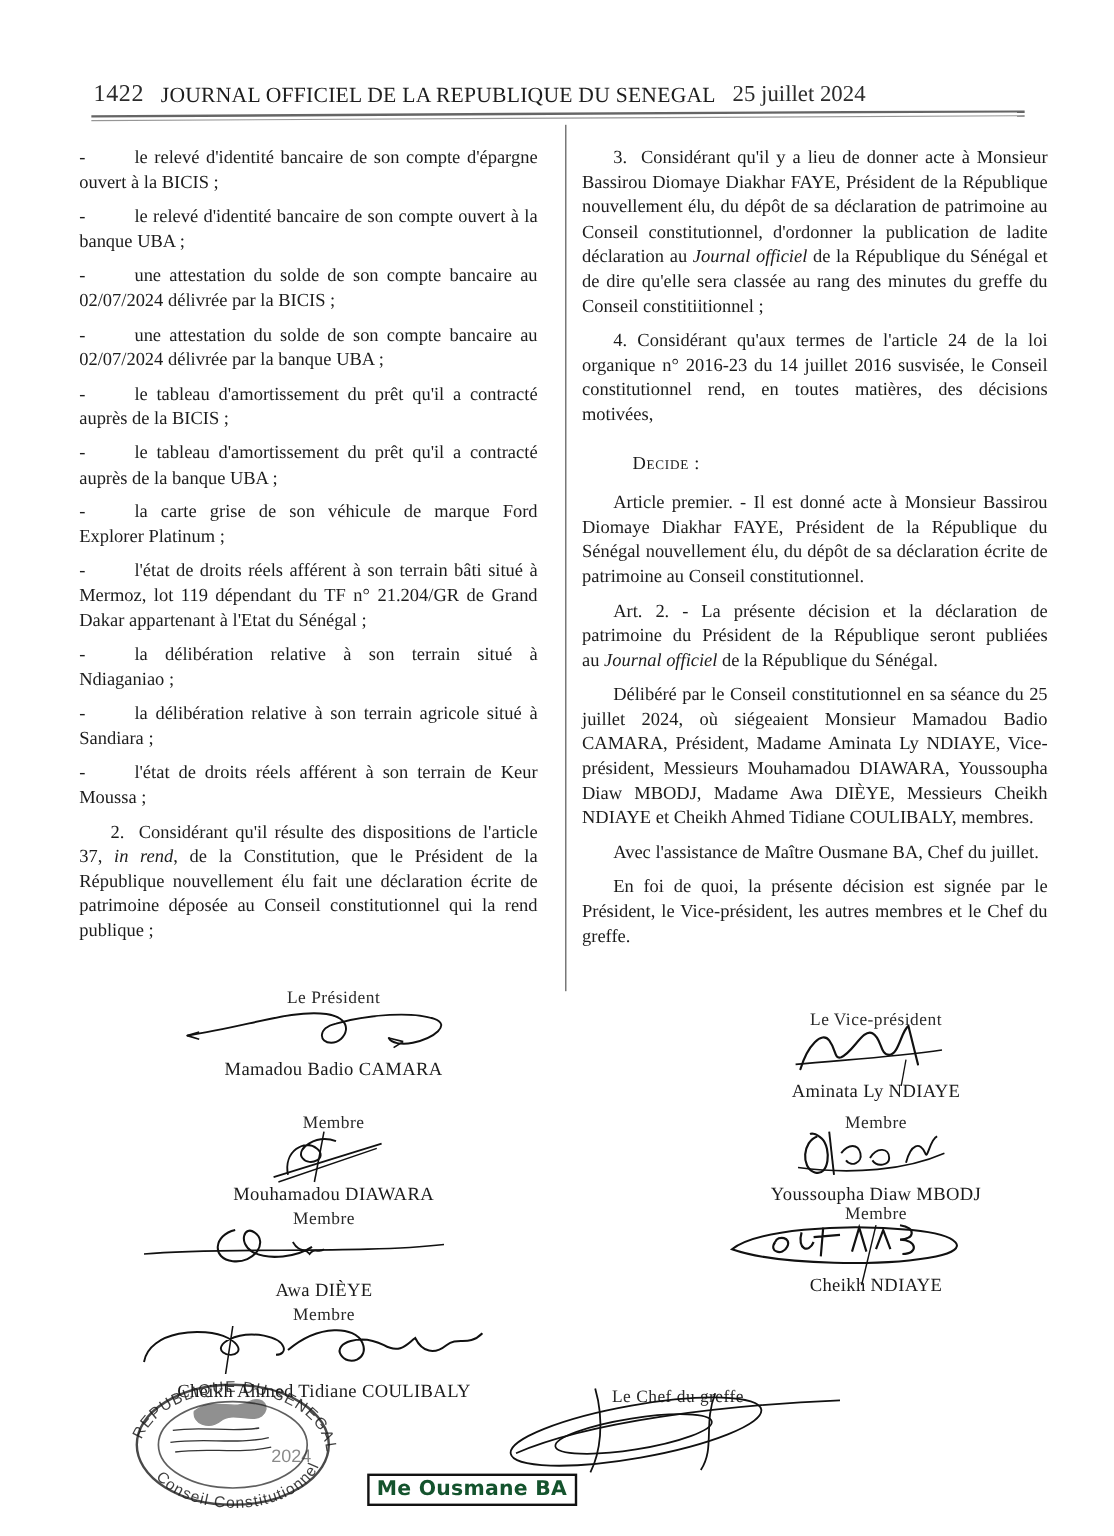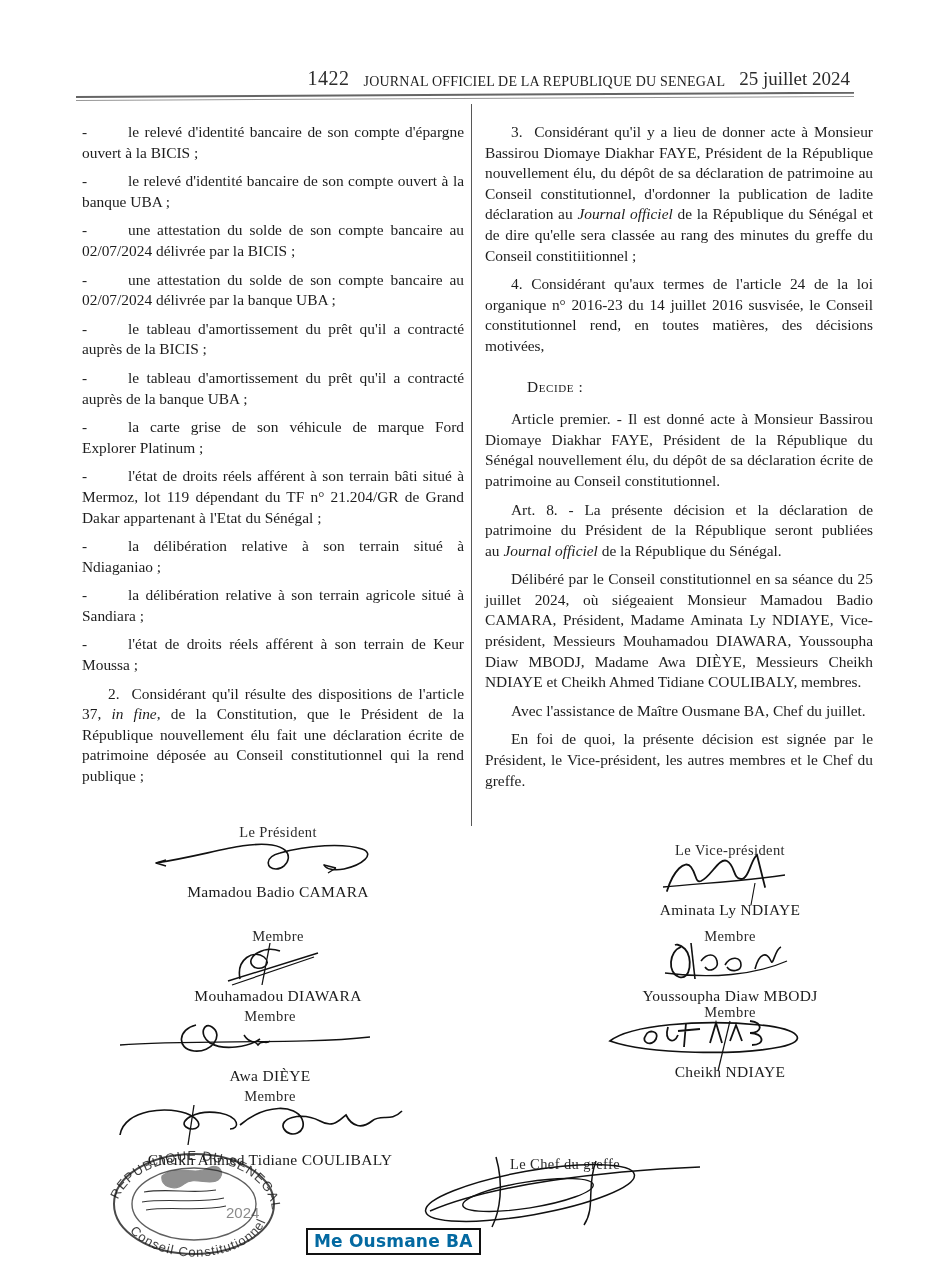--- a/index.html
+++ b/index.html
@@ -9,44 +9,44 @@
     font-family:"Liberation Serif", serif;
     color:#1a1a1a;
     position:relative;
     overflow:hidden;
   }
   .page{position:absolute;left:0;top:0;width:928px;height:1280px;}
 
   
   .runhead{
     position:absolute;left:78px;top:58px;width:772px;height:32px;
-    display:flex;align-items:flex-end;justify-content:flex-end;
+    display:flex;align-items:flex-end;justify-content:flex-start;
   }
   .runhead .folio{font-size:20px;letter-spacing:.5px;color:#2b2b2b;}
   .runhead .jtitle{
-    font-size:14px;letter-spacing:.2px;color:#1d1d1d;
+    font-size:18px;letter-spacing:.2px;color:#1d1d1d;
     white-space:nowrap;
     margin-left:14px;margin-right:14px;
   }
   .runhead .jdate{font-size:19px;color:#2b2b2b;white-space:nowrap;}
 
   
   .rule-wrap{position:absolute;left:76px;top:92px;width:778px;height:14px;overflow:hidden;}
   .rule-a{position:absolute;left:0;top:4px;width:778px;height:1.6px;background:#4a4a4a;
           transform:rotate(-0.32deg);transform-origin:left center;opacity:.85;}
   .rule-b{position:absolute;left:0;top:8px;width:778px;height:1.2px;background:#6a6a6a;
           transform:rotate(-0.30deg);transform-origin:left center;opacity:.7;}
 
   
   .coldiv{position:absolute;left:471px;top:104px;width:1.4px;height:722px;background:#3a3a3a;opacity:.85;}
 
   
   .col{position:absolute;top:122px;font-size:15.4px;line-height:20.6px;text-align:justify;
        color:#1c1c1c;}
-  .col.left{left:82px;width:382px;}
+  .col.left{left:66px;width:382px;}
   .col.right{left:485px;width:388px;}
   .col p{margin:0 0 8px 0;}
   .col p.item{text-indent:0;}
   .col p.para{text-indent:26px;}
   .dash{display:inline-block;width:46px;text-indent:0;}
   em{margin-top:34px;}
   .smallcaps{font-variant:small-caps;letter-spacing:.6px;}
   .decide{margin:20px 0 12px 42px;font-size:15.4px;}
 
   
@@ -59,21 +59,21 @@
 
   
   .seal{position:absolute;left:98px;top:1146px;width:196px;height:112px;}
   .seal svg{overflow:visible;}
 
   
   .hwbox{
     position:absolute;left:306px;top:1228px;
     border:2px solid #111;border-top:none;border-right:2px solid #111;
     padding:1px 6px 2px 6px;
-    font-family:"DejaVu Sans", sans-serif;font-weight:700;font-size:17px;color:#0369a1;
+    font-family:"DejaVu Sans", sans-serif;font-weight:700;font-size:17px;color:#14532d;
     letter-spacing:.2px;white-space:nowrap;
     border-left:2px solid #111;border-bottom:2px solid #111;
   }
   .hwbox.topless{border-top:2px solid #111;}
 </style>
 </head>
 <body>
 
 <div class="page">
 
@@ -120,38 +120,38 @@
       <span class="dash">-</span><span>la délibération relative à son terrain situé à Ndiaganiao ;</span>
     </p>
     <p class="item">
       <span class="dash">-</span><span>la délibération relative à son terrain agricole situé à Sandiara ;</span>
     </p>
     <p class="item">
       <span class="dash">-</span><span>l'état de droits réels afférent à son terrain de Keur Moussa ;</span>
     </p>
 
     <p class="para">
-      <span>2.</span>&nbsp;&nbsp;<span>Considérant qu'il résulte des dispositions de l'article 37,</span>&nbsp;<em>in fine</em><span>, de la Constitution, que le Président de la République nouvellement élu fait une déclaration écrite de patrimoine déposée au Conseil constitutionnel qui la rend publique ;</span>
+      <span>2.</span>&nbsp;&nbsp;<span>Considérant qu'il résulte des dispositions de l'article 37,</span>&nbsp;<em>in rend</em><span>, de la Constitution, que le Président de la République nouvellement élu fait une déclaration écrite de patrimoine déposée au Conseil constitutionnel qui la rend publique ;</span>
     </p>
   </div>
 
   <div class="col right">
 
     <p class="para">
       <span>3.</span>&nbsp;&nbsp;<span>Considérant qu'il y a lieu de donner acte à Monsieur Bassirou Diomaye Diakhar FAYE, Président de la République nouvellement élu, du dépôt de sa déclaration de patrimoine au Conseil constitutionnel, d'ordonner la publication de ladite déclaration au</span>&nbsp;<em>Journal officiel</em>&nbsp;<span>de la République du Sénégal et de dire qu'elle sera classée au rang des minutes du greffe du Conseil constitiitionnel ;</span>
     </p>
 
     <p class="para">4. Considérant qu'aux termes de l'article 24 de la loi organique n° 2016-23 du 14 juillet 2016 susvisée, le Conseil constitutionnel rend, en toutes matières, des décisions motivées,</p>
 
     <div class="decide smallcaps">Decide :</div>
 
     <p class="para">Article premier. - Il est donné acte à Monsieur Bassirou Diomaye Diakhar FAYE, Président de la République du Sénégal nouvellement élu, du dépôt de sa déclaration écrite de patrimoine au Conseil constitutionnel.</p>
 
     <p class="para">
-      <span>Art. 8. - La présente décision et la déclaration de patrimoine du Président de la République seront publiées au</span>&nbsp;<em>Journal officiel</em>&nbsp;<span>de la République du Sénégal.</span>
+      <span>Art. 2. - La présente décision et la déclaration de patrimoine du Président de la République seront publiées au</span>&nbsp;<em>Journal officiel</em>&nbsp;<span>de la République du Sénégal.</span>
     </p>
 
     <p class="para">Délibéré par le Conseil constitutionnel en sa séance du 25 juillet 2024, où siégeaient Monsieur Mamadou Badio CAMARA, Président, Madame Aminata Ly NDIAYE, Vice-président, Messieurs Mouhamadou DIAWARA, Youssoupha Diaw MBODJ, Madame Awa DIÈYE, Messieurs Cheikh NDIAYE et Cheikh Ahmed Tidiane COULIBALY, membres.</p>
 
     <p class="para">Avec l'assistance de Maître Ousmane BA, Chef du juillet.</p>
 
     <p class="para">En foi de quoi, la présente décision est signée par le Président, le Vice-président, les autres membres et le Chef du greffe.</p>
   </div>
 
   <div class="sigzone">

